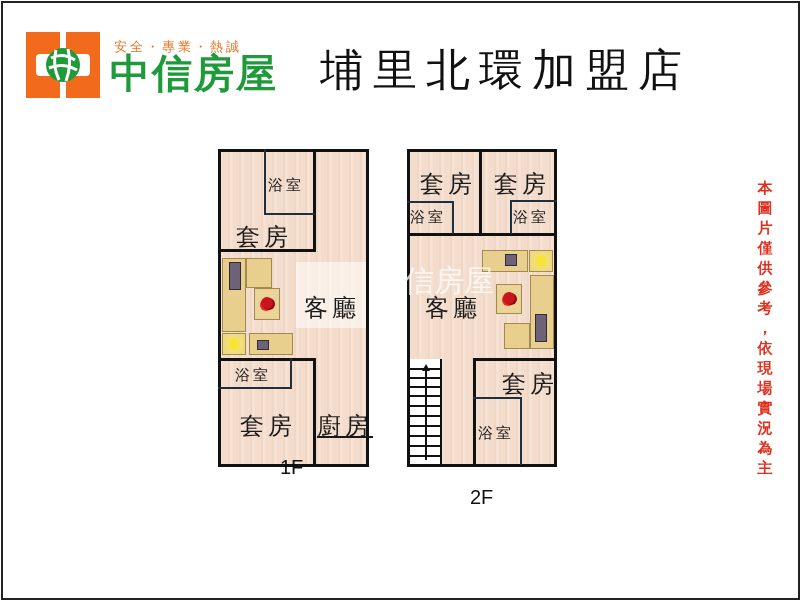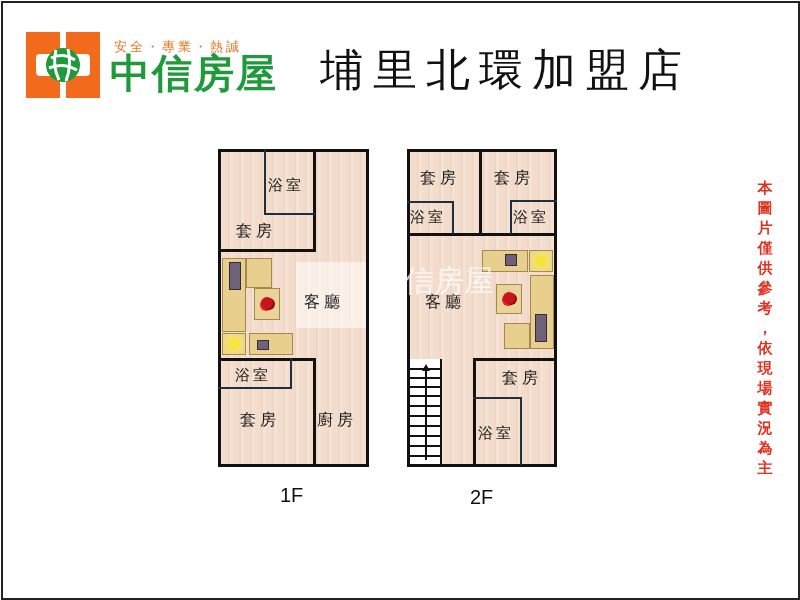--- a/index.html
+++ b/index.html
@@ -14,21 +14,21 @@
                  font-size: 13px; color: #e87524; letter-spacing: 3px; }
   .logo-brand { position: absolute; left: 110px; top: 48px; font-family: "DejaVu Sans", sans-serif;
                 font-size: 40px; font-weight: bold; color: #1f9a3a; letter-spacing: 2px; line-height: 50px; }
   .store-title { position: absolute; left: 320px; top: 40px; font-size: 44px; color: #111;
                  letter-spacing: 9px; line-height: 60px; }
   
   .plan { position: absolute; background: #f3dccb;
           background-image: repeating-linear-gradient(90deg, rgba(255,255,255,0.18) 0 3px, rgba(0,0,0,0) 3px 9px, rgba(220,190,170,0.18) 9px 11px); }
   .wall { position: absolute; background: #111; }
   .wall-blue { position: absolute; background: #1e2f3f; }
-  .room-label { position: absolute; font-size: 16px; color: #1a1a1a; letter-spacing: 4px; white-space: nowrap; }
+  .room-label { position: absolute; font-size: 24px; color: #1a1a1a; letter-spacing: 4px; white-space: nowrap; }
   .room-label.sm { font-size: 15px; letter-spacing: 3px; font-family: Liberation Serif, serif; }
   .sofa { position: absolute; background: #e8cf8e; border: 1px solid #a08a50; box-sizing: border-box; }
   .pillow { position: absolute; background: #6e6278; border: 1px solid #332a3a; box-sizing: border-box; }
   .table { position: absolute; background: #ecd39a; border: 1px solid #a08a50; box-sizing: border-box; }
   .flower { position: absolute; width: 12px; height: 12px; border-radius: 50%; background: #c8141c;
             box-shadow: 2px 1px 0 #8d0a10, -1px 2px 0 #e22a2a; }
   .lamp { position: absolute; background: #efd880; border: 1px solid #a08a50; box-sizing: border-box; }
   .lamp::after { content: ""; position: absolute; left: 50%; top: 50%; width: 12px; height: 12px;
                  margin: -6px 0 0 -6px; border-radius: 50%; background: #f7e43a; box-shadow: 0 0 6px #f8ef7a; }
   .watermark { position: absolute; color: rgba(255,255,255,0.75); font-family: "DejaVu Sans", sans-serif; }
@@ -84,23 +84,23 @@
 
   <div class="watermark" style="left:296px; top:262px; width:70px; height:66px; background:rgba(255,255,255,0.55);"></div>
   <div class="room-label" style="left:304px; top:292px;">客廳</div>
 
   <div class="wall" style="left:218px; top:358px; width:98px; height:3px;"></div>
   <div class="wall" style="left:313px; top:358px; width:3px; height:109px;"></div>
   <div class="wall-blue" style="left:218px; top:387px; width:74px; height:2px;"></div>
   <div class="wall-blue" style="left:290px; top:358px; width:2px; height:31px;"></div>
   <div class="room-label sm" style="left:235px; top:366px;">浴室</div>
   <div class="room-label" style="left:240px; top:410px;">套房</div>
-  <div class="room-label" style="left:317px; top:410px;">廚房</div>
+  <div class="room-label" style="left:317px; top:410px;text-decoration:underline;">廚房</div>
 </div>
-<div class="floor-label" style="left:280px; top:484px;">1F</div>
+<div class="floor-label" style="left:280px; top:456px;">1F</div>
 
 <div>
   <div class="plan" style="left:408px; top:150px; width:148px; height:316px;"></div>
   <div class="wall" style="left:407px; top:149px; width:150px; height:3px;"></div>
   <div class="wall" style="left:407px; top:149px; width:3px; height:318px;"></div>
   <div class="wall" style="left:554px; top:149px; width:3px; height:318px;"></div>
   <div class="wall" style="left:407px; top:464px; width:150px; height:3px;"></div>
 
   <div class="wall" style="left:407px; top:233px; width:150px; height:3px;"></div>
   <div class="wall" style="left:479px; top:149px; width:3px; height:87px;"></div>

